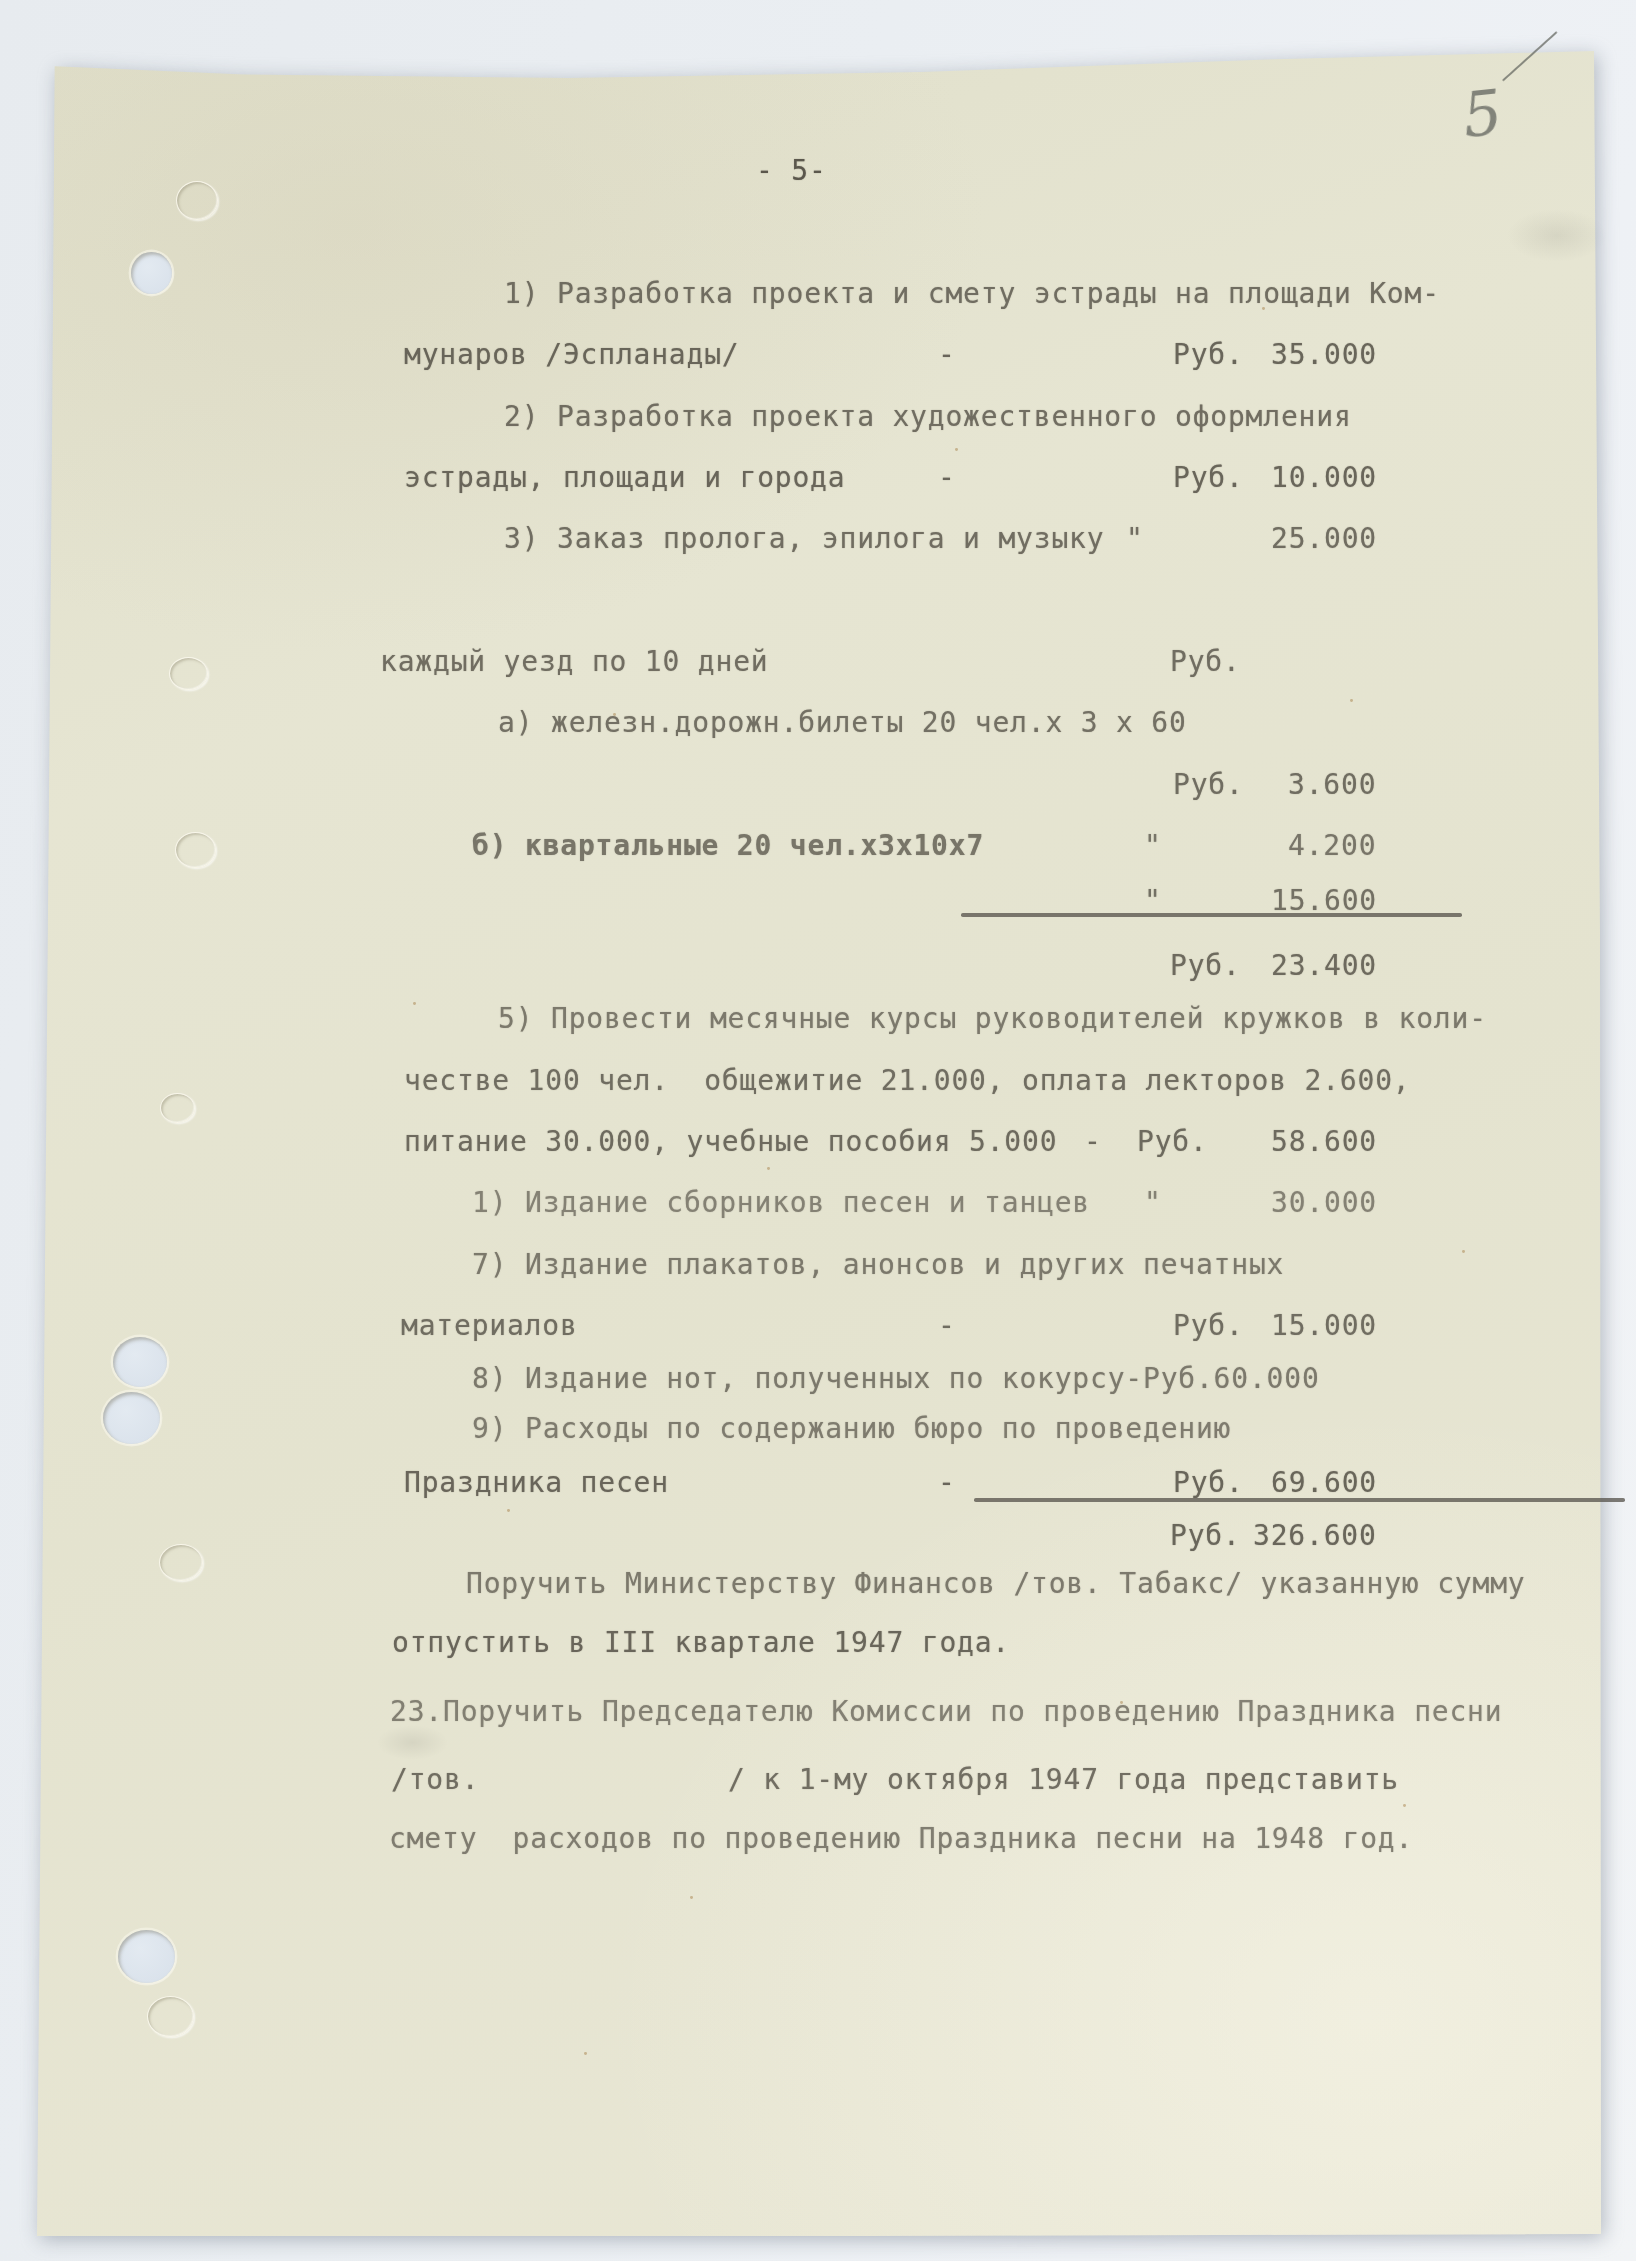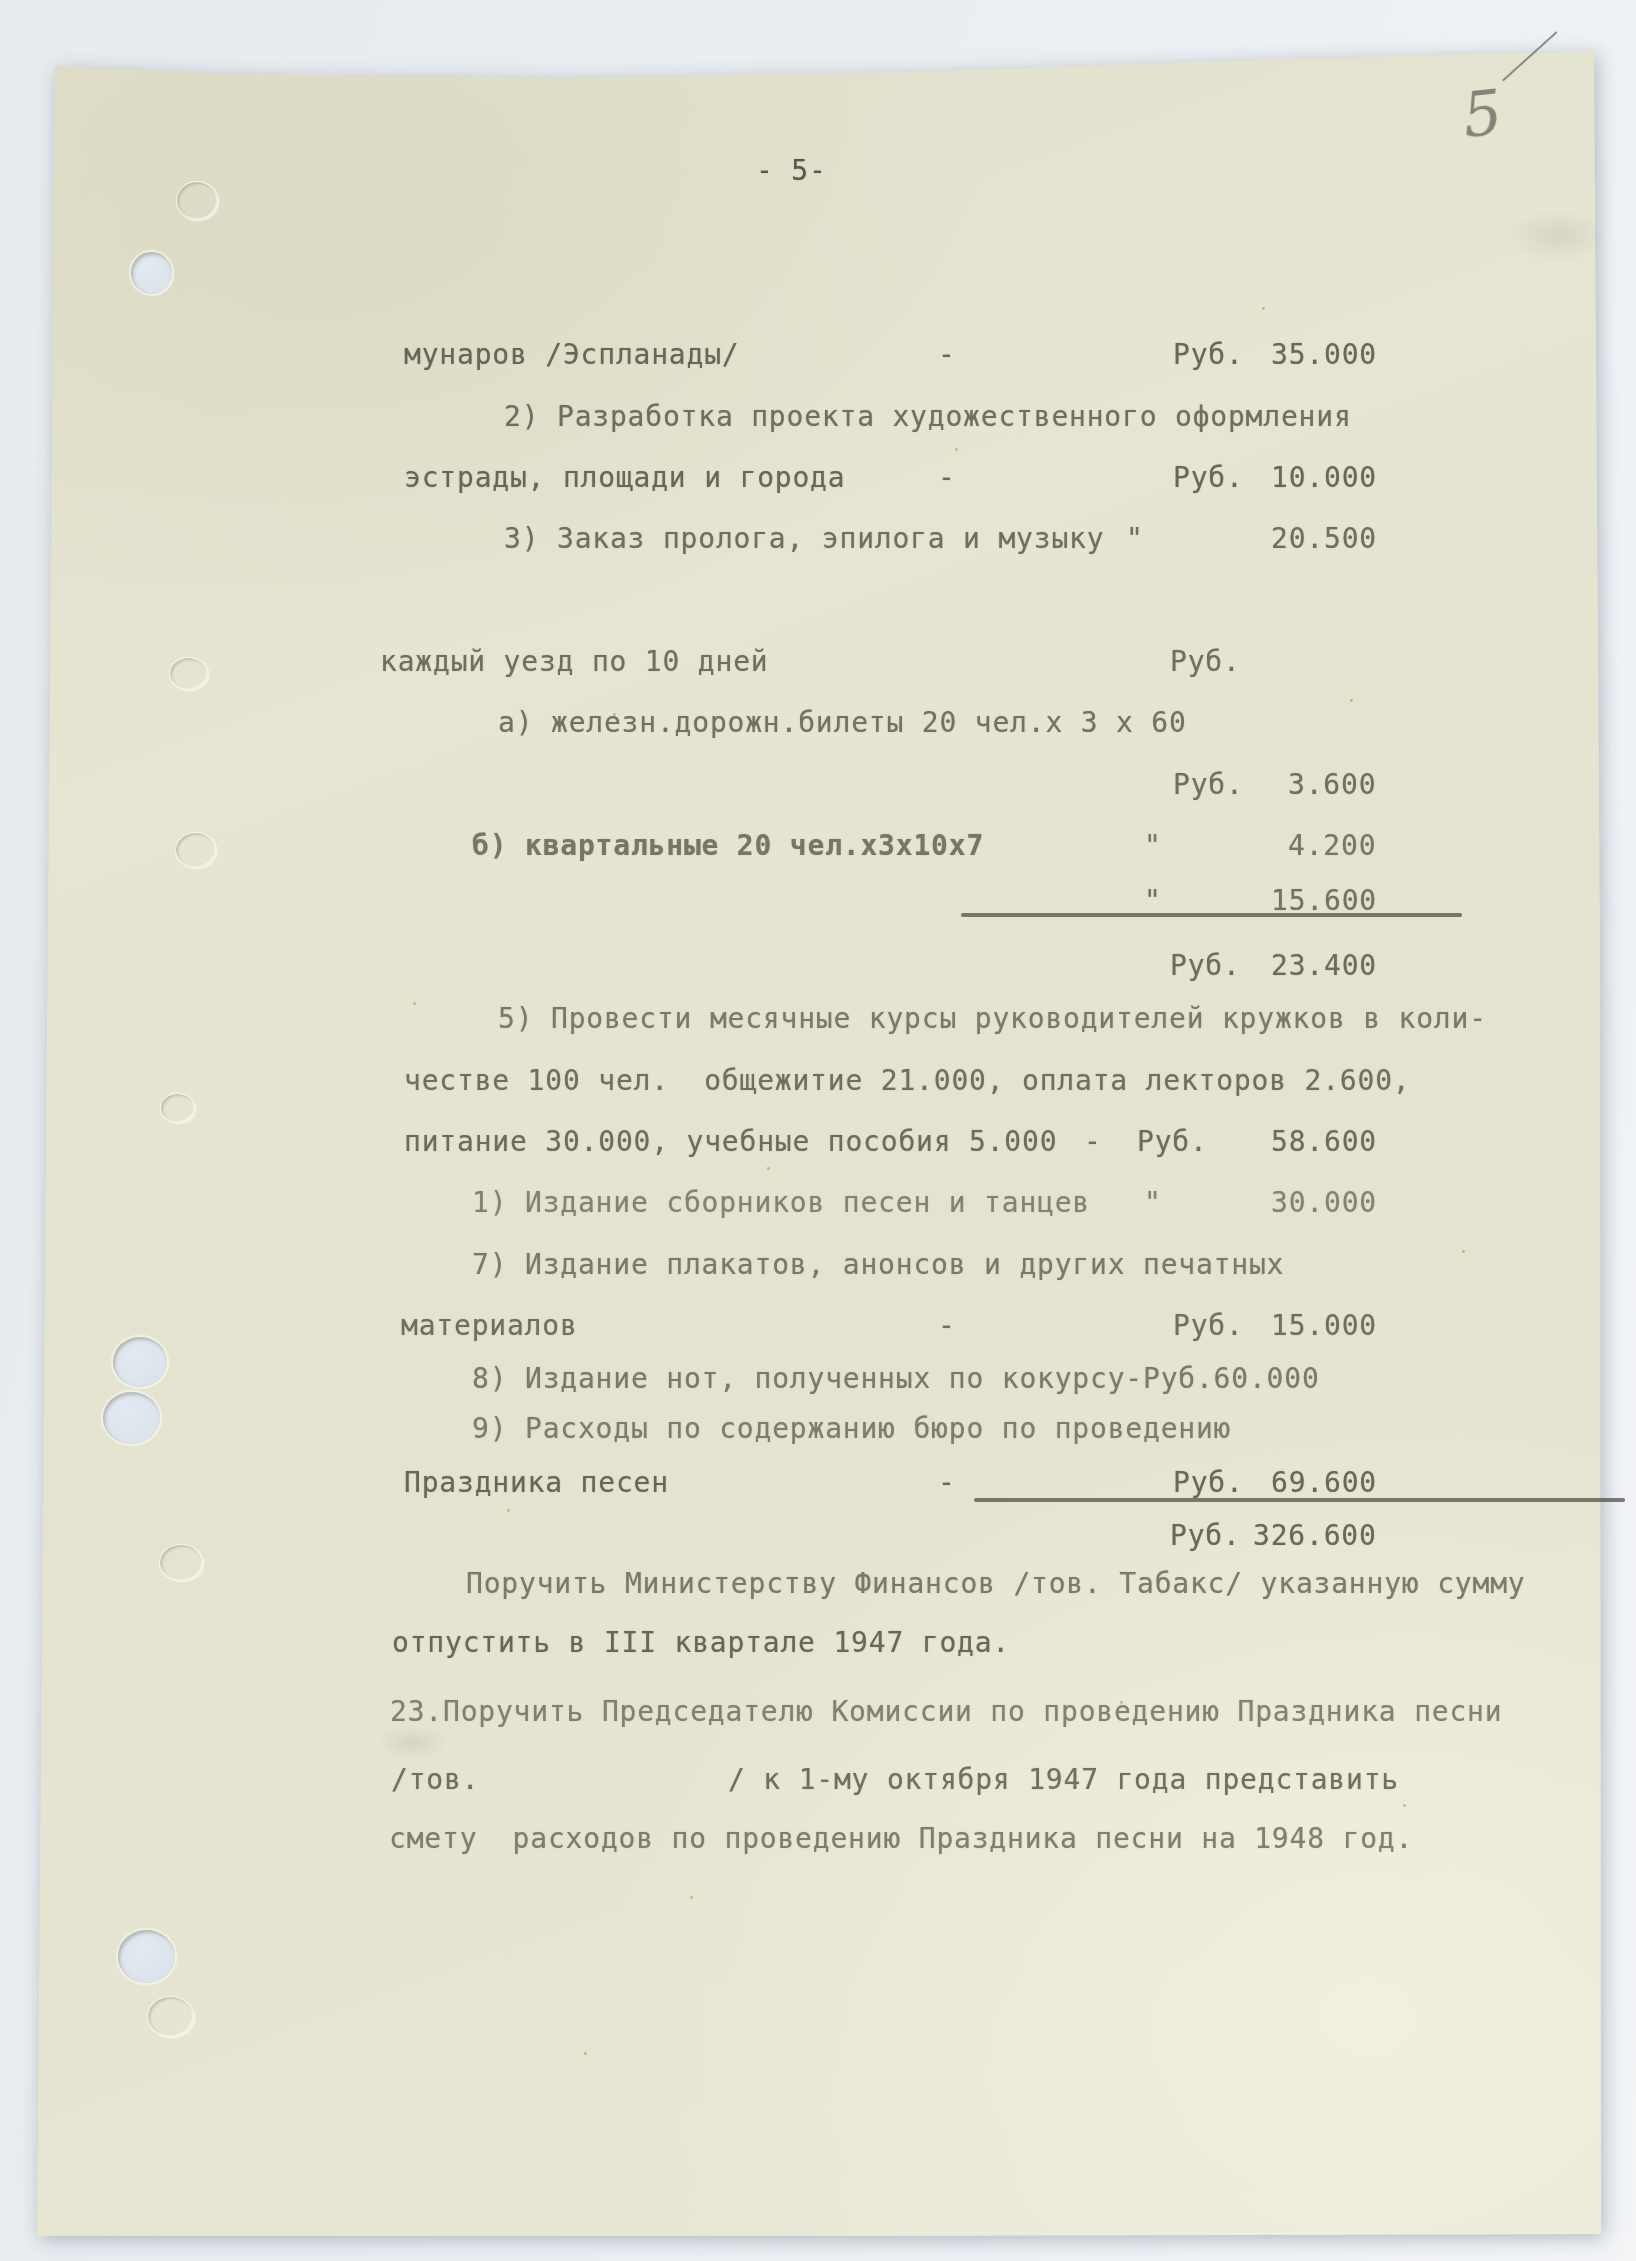--- a/index.html
+++ b/index.html
@@ -78,39 +78,42 @@
     <div class="speck" style="left: 1262px; top: 307px;"></div>
     <div class="speck" style="left: 584px; top: 2052px;"></div>
     <div class="smudge" style="left: 1507px; top: 209px; width: 100px; height: 53px;"></div>
     <div class="smudge" style="left: 377px; top: 1725px; width: 71px; height: 35px;"></div>
   </div>
 
 <div class="layer" id="typed-text-layer">
     <div class="tline" style="top: 154px; opacity: 0.95;">
       <span class="tpart" style="left: 756px;">- 5-</span>
     </div>
+    <div class="tline" style="top: 277px; opacity: 0.8;">
+      <span class="tpart" style="left: 504px;">1) Разработка проекта и смету эстрады на площади Ком-</span>
+    </div>
     <div class="tline" style="top: 338px; opacity: 0.85;">
       <span class="tpart" style="left: 404px;">мунаров /Эспланады/</span>
       <span class="tpart" style="left: 938px;">-</span>
       <span class="tpart" style="left: 1173px;">Руб.</span>
       <span class="tpart" style="left: 1271px;">35.000</span>
     </div>
     <div class="tline" style="top: 400px; opacity: 0.8;">
       <span class="tpart" style="left: 504px;">2) Разработка проекта художественного оформления</span>
     </div>
     <div class="tline" style="top: 461px; opacity: 0.85;">
       <span class="tpart" style="left: 404px;">эстрады, площади и города</span>
       <span class="tpart" style="left: 938px;">-</span>
       <span class="tpart" style="left: 1173px;">Руб.</span>
       <span class="tpart" style="left: 1271px;">10.000</span>
     </div>
     <div class="tline" style="top: 522px; opacity: 0.8;">
       <span class="tpart" style="left: 504px;">3) Заказ пролога, эпилога и музыку</span>
       <span class="tpart" style="left: 1126px;">"</span>
-      <span class="tpart" style="left: 1271px;">20.500</span>
+      <span class="tpart" style="left: 1271px;">25.000</span>
     </div>
     <div class="tline" style="top: 645px; opacity: 0.8;">
       <span class="tpart" style="left: 380px;">каждый уезд по 10 дней</span>
       <span class="tpart" style="left: 1170px;">Руб.</span>
     </div>
     <div class="tline" style="top: 706px; opacity: 0.78;">
       <span class="tpart" style="left: 498px; text-align: center;">а) железн.дорожн.билеты 20 чел.х 3 х 60</span>
     </div>
     <div class="tline" style="top: 768px; opacity: 0.8;">
       <span class="tpart" style="left: 1173px;">Руб.</span>

